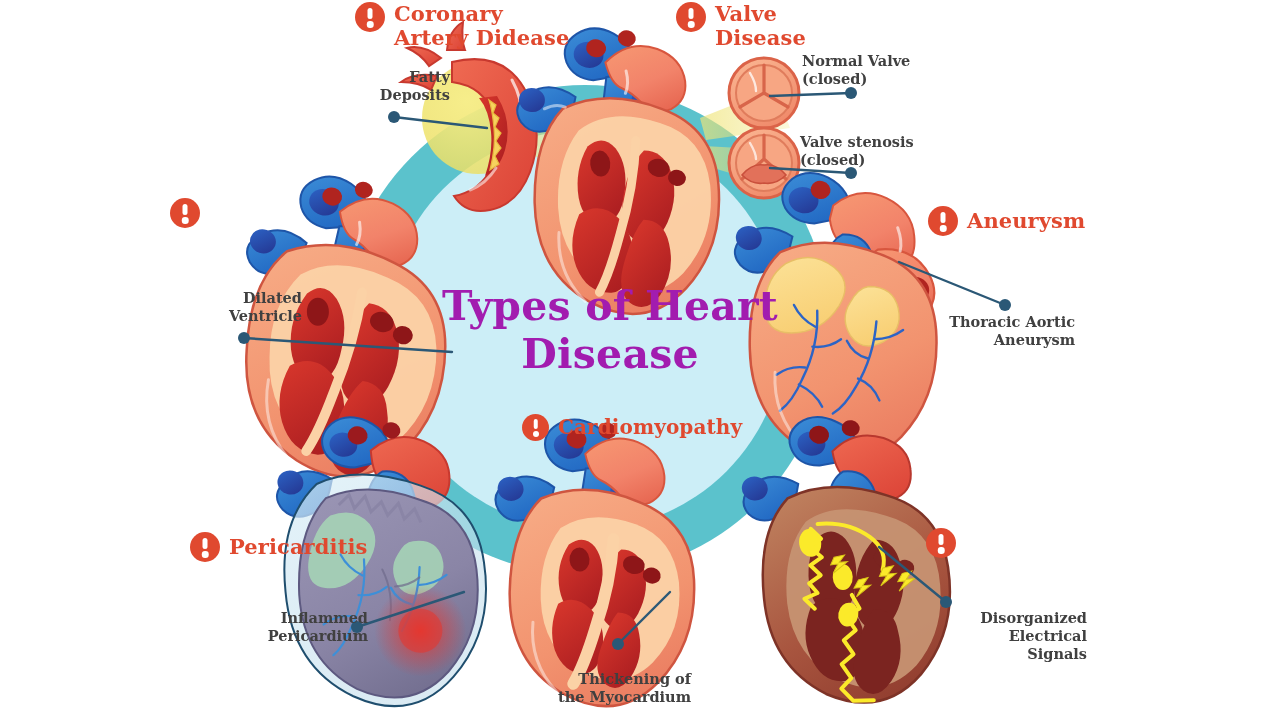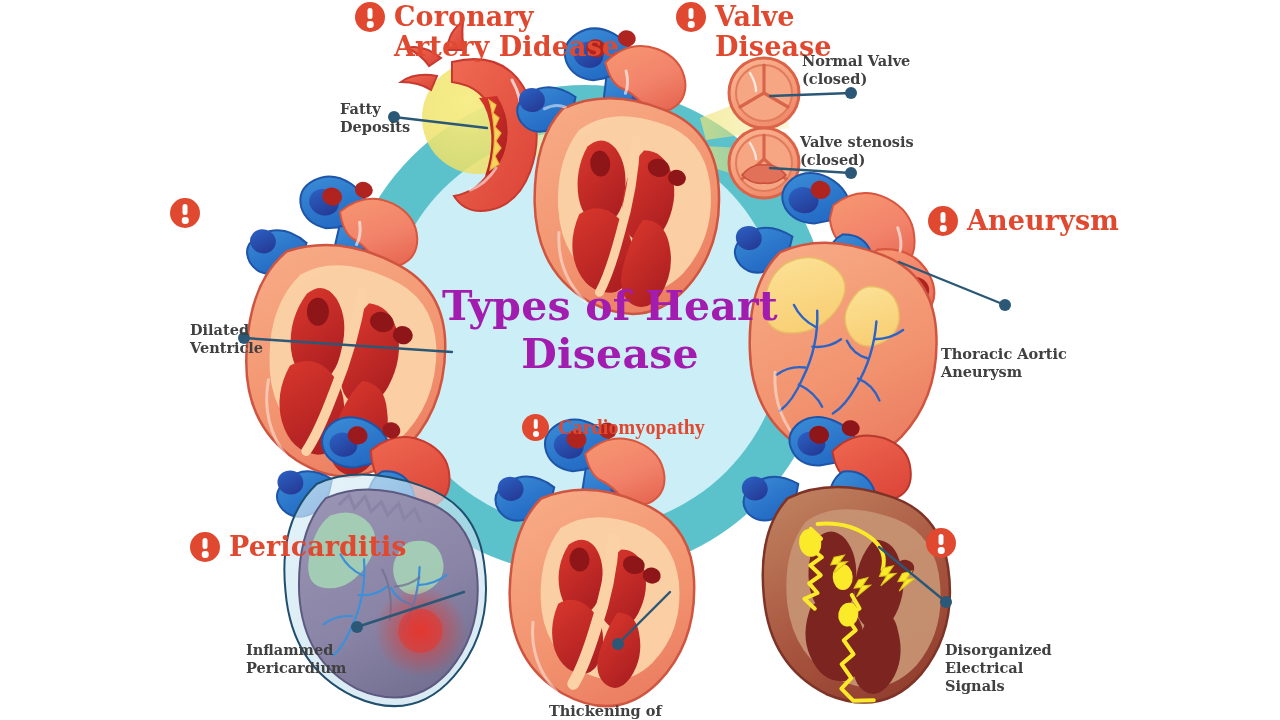--- a/index.html
+++ b/index.html
@@ -19,21 +19,21 @@
   .layer { position: absolute; top: 0; left: 0; width: 1280px; height: 720px; }
 
   
   .disease-label {
     position: absolute;
     display: flex;
     align-items: center;
     gap: 9px;
     color: #E0492F;
     font-weight: 700;
-    font-size: 27px;
+    font-size: 21px;
     line-height: 1.12;
     letter-spacing: .1px;
     white-space: pre-line;
   }
   .disease-label.stacked { align-items: flex-start; }
   .disease-label .txt { display: block; }
 
   .bang {
     flex: 0 0 auto;
     width: 30px; height: 30px;
@@ -64,21 +64,21 @@
   .bang.sm::after  { width: 6px; height: 6px; }
 
   .callout {
     position: absolute;
     color: #404040;
     font-weight: 700;
     font-size: 14.5px;
     line-height: 1.24;
     white-space: pre-line;
   }
-  .callout.c { text-align: left; margin-top: 32px; }
+  .callout.c { text-align: right; }
   .callout.l { text-align: left; }
 
   .center-title {
     position: absolute;
     left: 430px; top: 283px;
     width: 360px;
     text-align: center;
     color: #a21caf;
     font-weight: 700;
     font-size: 41px;
@@ -461,21 +461,21 @@
 
   <div class="disease-label stacked" style="left:170px; top:198px;">
     <span class="bang"></span>
   </div>
 
   <div class="disease-label" style="left:928px; top:206px;">
     <span class="bang"></span>
     <span class="txt">Aneurysm</span>
   </div>
 
-  <div class="disease-label" style="left:522px; top:414px; font-size:20px;font-family:Liberation Serif, serif;">
+  <div class="disease-label" style="left:522px; top:414px; font-size:20px;">
     <span class="bang sm"></span>
     <span class="txt">Cardiomyopathy</span>
   </div>
 
   <div class="disease-label" style="left:190px; top:532px;">
     <span class="bang"></span>
     <span class="txt">Pericarditis</span>
   </div>
 
   <div class="disease-label stacked" style="left:926px; top:528px;">

